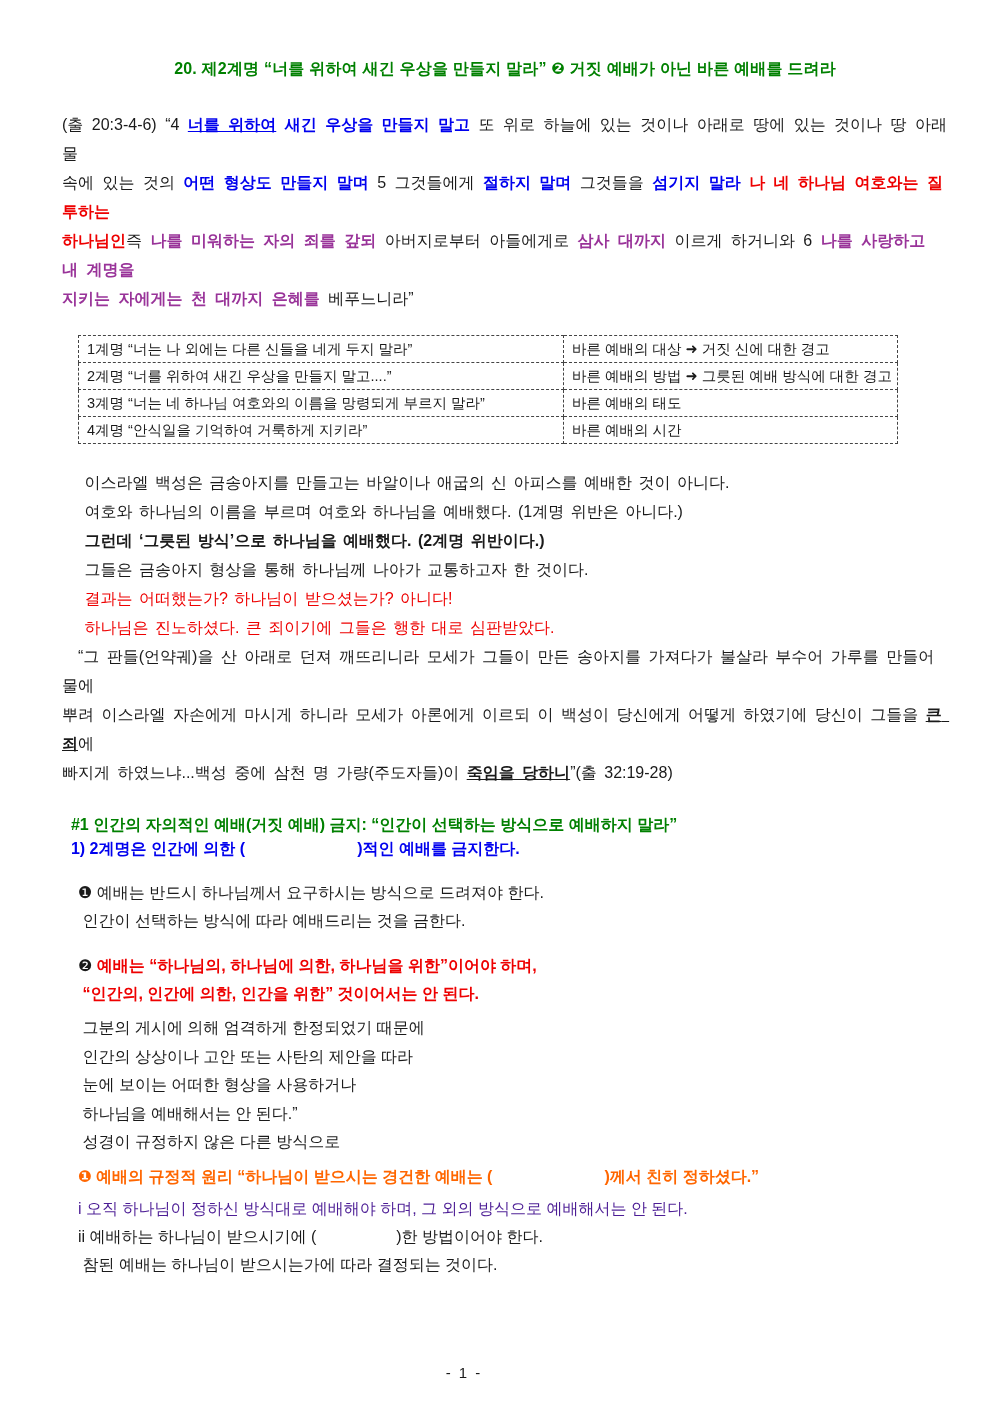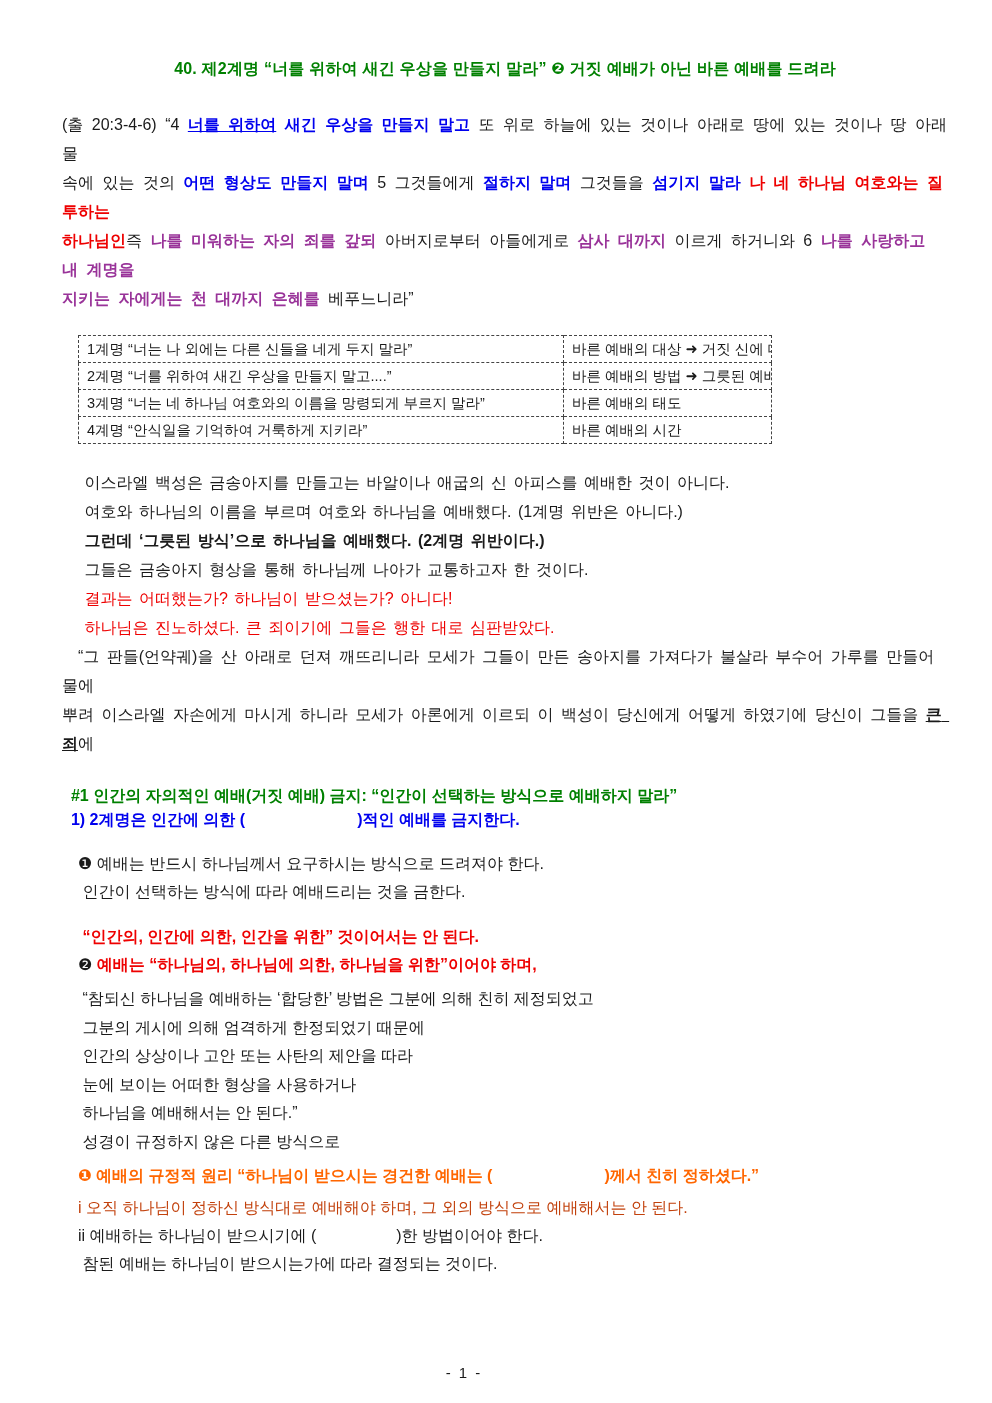--- a/index.html
+++ b/index.html
@@ -9,21 +9,21 @@
     background:#ffffff;
     font-family:"Liberation Sans","DejaVu Sans",sans-serif;
     font-size:16px;color:#1a1a1a;
     position:relative;overflow:hidden;
   }
   .line{white-space:pre-wrap;}
   .title-block .line{text-align:center;line-height:22px;letter-spacing:0.2px;}
   .scripture{margin-top:30px;}
   .scripture .line{line-height:29px;word-spacing:4px;}
   .cmd-table{
-    border-collapse:collapse;width:694px;margin:22px 0 0 16px;
+    border-collapse:collapse;width:820px;margin:22px 0 0 16px;
     font-size:14.5px;table-layout:fixed;
   }
   .cmd-table td{
     border:1px dashed #444;padding:1px 8px;height:24px;
     overflow:hidden;white-space:nowrap;
   }
   .cmd-table td:first-child{width:468px;}
   .explanation{margin-top:24px;}
   .explanation .line{line-height:29px;word-spacing:2px;}
   .quote .line{line-height:29px;word-spacing:3px;}
@@ -43,21 +43,21 @@
     position:absolute;left:0;right:64px;bottom:22px;
     text-align:center;font-size:15px;color:#1a1a1a;letter-spacing:2px;
   }
 </style>
 </head>
 <body>
 
 <div class="page">
 
   <div class="title-block">
-      <div class="line"><span style="color: rgb(0, 128, 0); font-weight: bold;">40. 제2계명 “너를 위하여 새긴 우상을 만들지 말라” ❷ 거짓 예배가 아닌 바른 예배를 드려라</span></div>
+      <div class="line"><span style="color: rgb(0, 128, 0); font-weight: bold;">20. 제2계명 “너를 위하여 새긴 우상을 만들지 말라” ❷ 거짓 예배가 아닌 바른 예배를 드려라</span></div>
     </div>
 
   <div class="scripture">
       <div class="line"><span style="color: rgb(26, 26, 26);">(출 20:3-4-6) “4 </span><span style="color: rgb(0, 0, 238); font-weight: bold; text-decoration: underline;">너를 위하여</span><span style="color: rgb(26, 26, 26);"> </span><span style="color: rgb(0, 0, 238); font-weight: bold;">새긴 우상을 만들지 말고</span><span style="color: rgb(26, 26, 26);"> 또 위로 하늘에 있는 것이나 아래로 땅에 있는 것이나 땅 아래 물</span></div>
       <div class="line"><span style="color: rgb(26, 26, 26);">속에 있는 것의 </span><span style="color: rgb(0, 0, 238); font-weight: bold;">어떤 형상도 만들지 말며</span><span style="color: rgb(26, 26, 26);"> 5 그것들에게 </span><span style="color: rgb(0, 0, 238); font-weight: bold;">절하지 말며</span><span style="color: rgb(26, 26, 26);"> 그것들을 </span><span style="color: rgb(0, 0, 238); font-weight: bold;">섬기지 말라</span><span style="color: rgb(26, 26, 26);"> </span><span style="color: rgb(238, 0, 0); font-weight: bold;">나 네 하나님 여호와는 질투하는</span></div>
       <div class="line"><span style="color: rgb(238, 0, 0); font-weight: bold;">하나님인</span><span style="color: rgb(26, 26, 26);">즉 </span><span style="color: rgb(153, 51, 153); font-weight: bold;">나를 미워하는 자의 죄를 갚되</span><span style="color: rgb(26, 26, 26);"> 아버지로부터 아들에게로 </span><span style="color: rgb(153, 51, 153); font-weight: bold;">삼사 대까지</span><span style="color: rgb(26, 26, 26);"> 이르게 하거니와 6 </span><span style="color: rgb(153, 51, 153); font-weight: bold;">나를 사랑하고 내 계명을</span></div>
       <div class="line"><span style="color: rgb(153, 51, 153); font-weight: bold;">지키는 자에게는 천 대까지 은혜를</span><span style="color: rgb(26, 26, 26);"> 베푸느니라”</span></div>
     </div>
 
   <table class="cmd-table">
@@ -86,55 +86,55 @@
       <div class="line"><span style="color: rgb(26, 26, 26);">　 여호와 하나님의 이름을 부르며 여호와 하나님을 예배했다. (1계명 위반은 아니다.)</span></div>
       <div class="line"><span style="color: rgb(26, 26, 26); font-weight: bold;">　 그런데 ‘그릇된 방식’으로 하나님을 예배했다. (2계명 위반이다.)</span></div>
       <div class="line"><span style="color: rgb(26, 26, 26);">　 그들은 금송아지 형상을 통해 하나님께 나아가 교통하고자 한 것이다.</span></div>
       <div class="line"><span style="color: rgb(26, 26, 26);">　 </span><span style="color: rgb(238, 0, 0);">결과는 어떠했는가? 하나님이 받으셨는가? 아니다!</span></div>
       <div class="line"><span style="color: rgb(26, 26, 26);">　 </span><span style="color: rgb(238, 0, 0);">하나님은 진노하셨다. 큰 죄이기에 그들은 행한 대로 심판받았다.</span></div>
     </div>
 
   <div class="quote">
       <div class="line"><span style="color: rgb(26, 26, 26);">　“그 판들(언약궤)을 산 아래로 던져 깨뜨리니라 모세가 그들이 만든 송아지를 가져다가 불살라 부수어 가루를 만들어 물에</span></div>
       <div class="line"><span style="color: rgb(26, 26, 26);">뿌려 이스라엘 자손에게 마시게 하니라 모세가 아론에게 이르되 이 백성이 당신에게 어떻게 하였기에 당신이 그들을 </span><span style="color: rgb(26, 26, 26); font-weight: bold; text-decoration: underline;">큰 죄</span><span style="color: rgb(26, 26, 26);">에</span></div>
+      <div class="line"><span style="color: rgb(26, 26, 26);">빠지게 하였느냐...백성 중에 삼천 명 가량(주도자들)이 </span><span style="color: rgb(26, 26, 26); font-weight: bold; text-decoration: underline;">죽임을 당하니</span><span style="color: rgb(26, 26, 26);">”(출 32:19-28)</span></div>
     </div>
 
   <div class="heading-block hg-green">
       <div class="line"><span style="color: rgb(0, 128, 0); font-weight: bold;">  #1 인간의 자의적인 예배(거짓 예배) 금지: “인간이 선택하는 방식으로 예배하지 말라”</span></div>
     </div>
 
   <div class="heading-block hg-blue1">
       <div class="line"><span style="color: rgb(0, 0, 238); font-weight: bold;">  1) 2계명은 인간에 의한 (　　　　　　　)적인 예배를 금지한다.</span></div>
     </div>
 
   <div class="point1">
       <div class="line"><span style="color: rgb(26, 26, 26);">　❶ 예배는 반드시 하나님께서 요구하시는 방식으로 드려져야 한다.</span></div>
       <div class="line"><span style="color: rgb(26, 26, 26);">　 인간이 선택하는 방식에 따라 예배드리는 것을 금한다.</span></div>
     </div>
 
   <div class="point2">
+      <div class="line"><span style="color: rgb(26, 26, 26);">　❷ </span><span style="color: rgb(238, 0, 0); font-weight: bold;">예배는 “하나님의, 하나님에 의한, 하나님을 위한”이어야 하며,</span></div>
       <div class="line"><span style="color: rgb(26, 26, 26);">　 </span><span style="color: rgb(238, 0, 0); font-weight: bold;">“인간의, 인간에 의한, 인간을 위한” 것이어서는 안 된다.</span></div>
-      <div class="line"><span style="color: rgb(26, 26, 26);">　❷ </span><span style="color: rgb(238, 0, 0); font-weight: bold;">예배는 “하나님의, 하나님에 의한, 하나님을 위한”이어야 하며,</span></div>
     </div>
 
 
   <div class="confession">
-      <div class="line"><span style="color: rgb(26, 26, 26);">　 “참되신 하나님을 예배하는 ‘합당한’ 방법은 그분에 의해 친히 제정되었고</span></div>
       <div class="line"><span style="color: rgb(26, 26, 26);">　 그분의 게시에 의해 엄격하게 한정되었기 때문에</span></div>
       <div class="line"><span style="color: rgb(26, 26, 26);">　 인간의 상상이나 고안 또는 사탄의 제안을 따라</span></div>
       <div class="line"><span style="color: rgb(26, 26, 26);">　 눈에 보이는 어떠한 형상을 사용하거나</span></div>
       <div class="line"><span style="color: rgb(26, 26, 26);">　 하나님을 예배해서는 안 된다.”</span></div>
       <div class="line"><span style="color: rgb(26, 26, 26);">　 성경이 규정하지 않은 다른 방식으로</span></div>
     </div>
 
   <div class="heading-block hg-orange">
       <div class="line"><span style="color: rgb(255, 102, 0); font-weight: bold;">　❶ 예배의 규정적 원리 “하나님이 받으시는 경건한 예배는 (　　　　　　　)께서 친히 정하셨다.”</span></div>
     </div>
 
   <div class="regulative">
-      <div class="line"><span style="color: #c2410c;">　i 오직 하나님이 정하신 방식대로 예배해야 하며, 그 외의 방식으로 예배해서는 안 된다.</span></div>
+      <div class="line"><span style="color: #4c1d95;">　i 오직 하나님이 정하신 방식대로 예배해야 하며, 그 외의 방식으로 예배해서는 안 된다.</span></div>
       <div class="line"><span style="color: rgb(26, 26, 26);">　ii 예배하는 하나님이 받으시기에 (　　　　　)한 방법이어야 한다.</span></div>
       <div class="line"><span style="color: rgb(26, 26, 26);">　 참된 예배는 하나님이 받으시는가에 따라 결정되는 것이다.</span></div>
     </div>
 
   <div class="footer">- 1 -</div>
 
 </div>
 
 </body></html>

